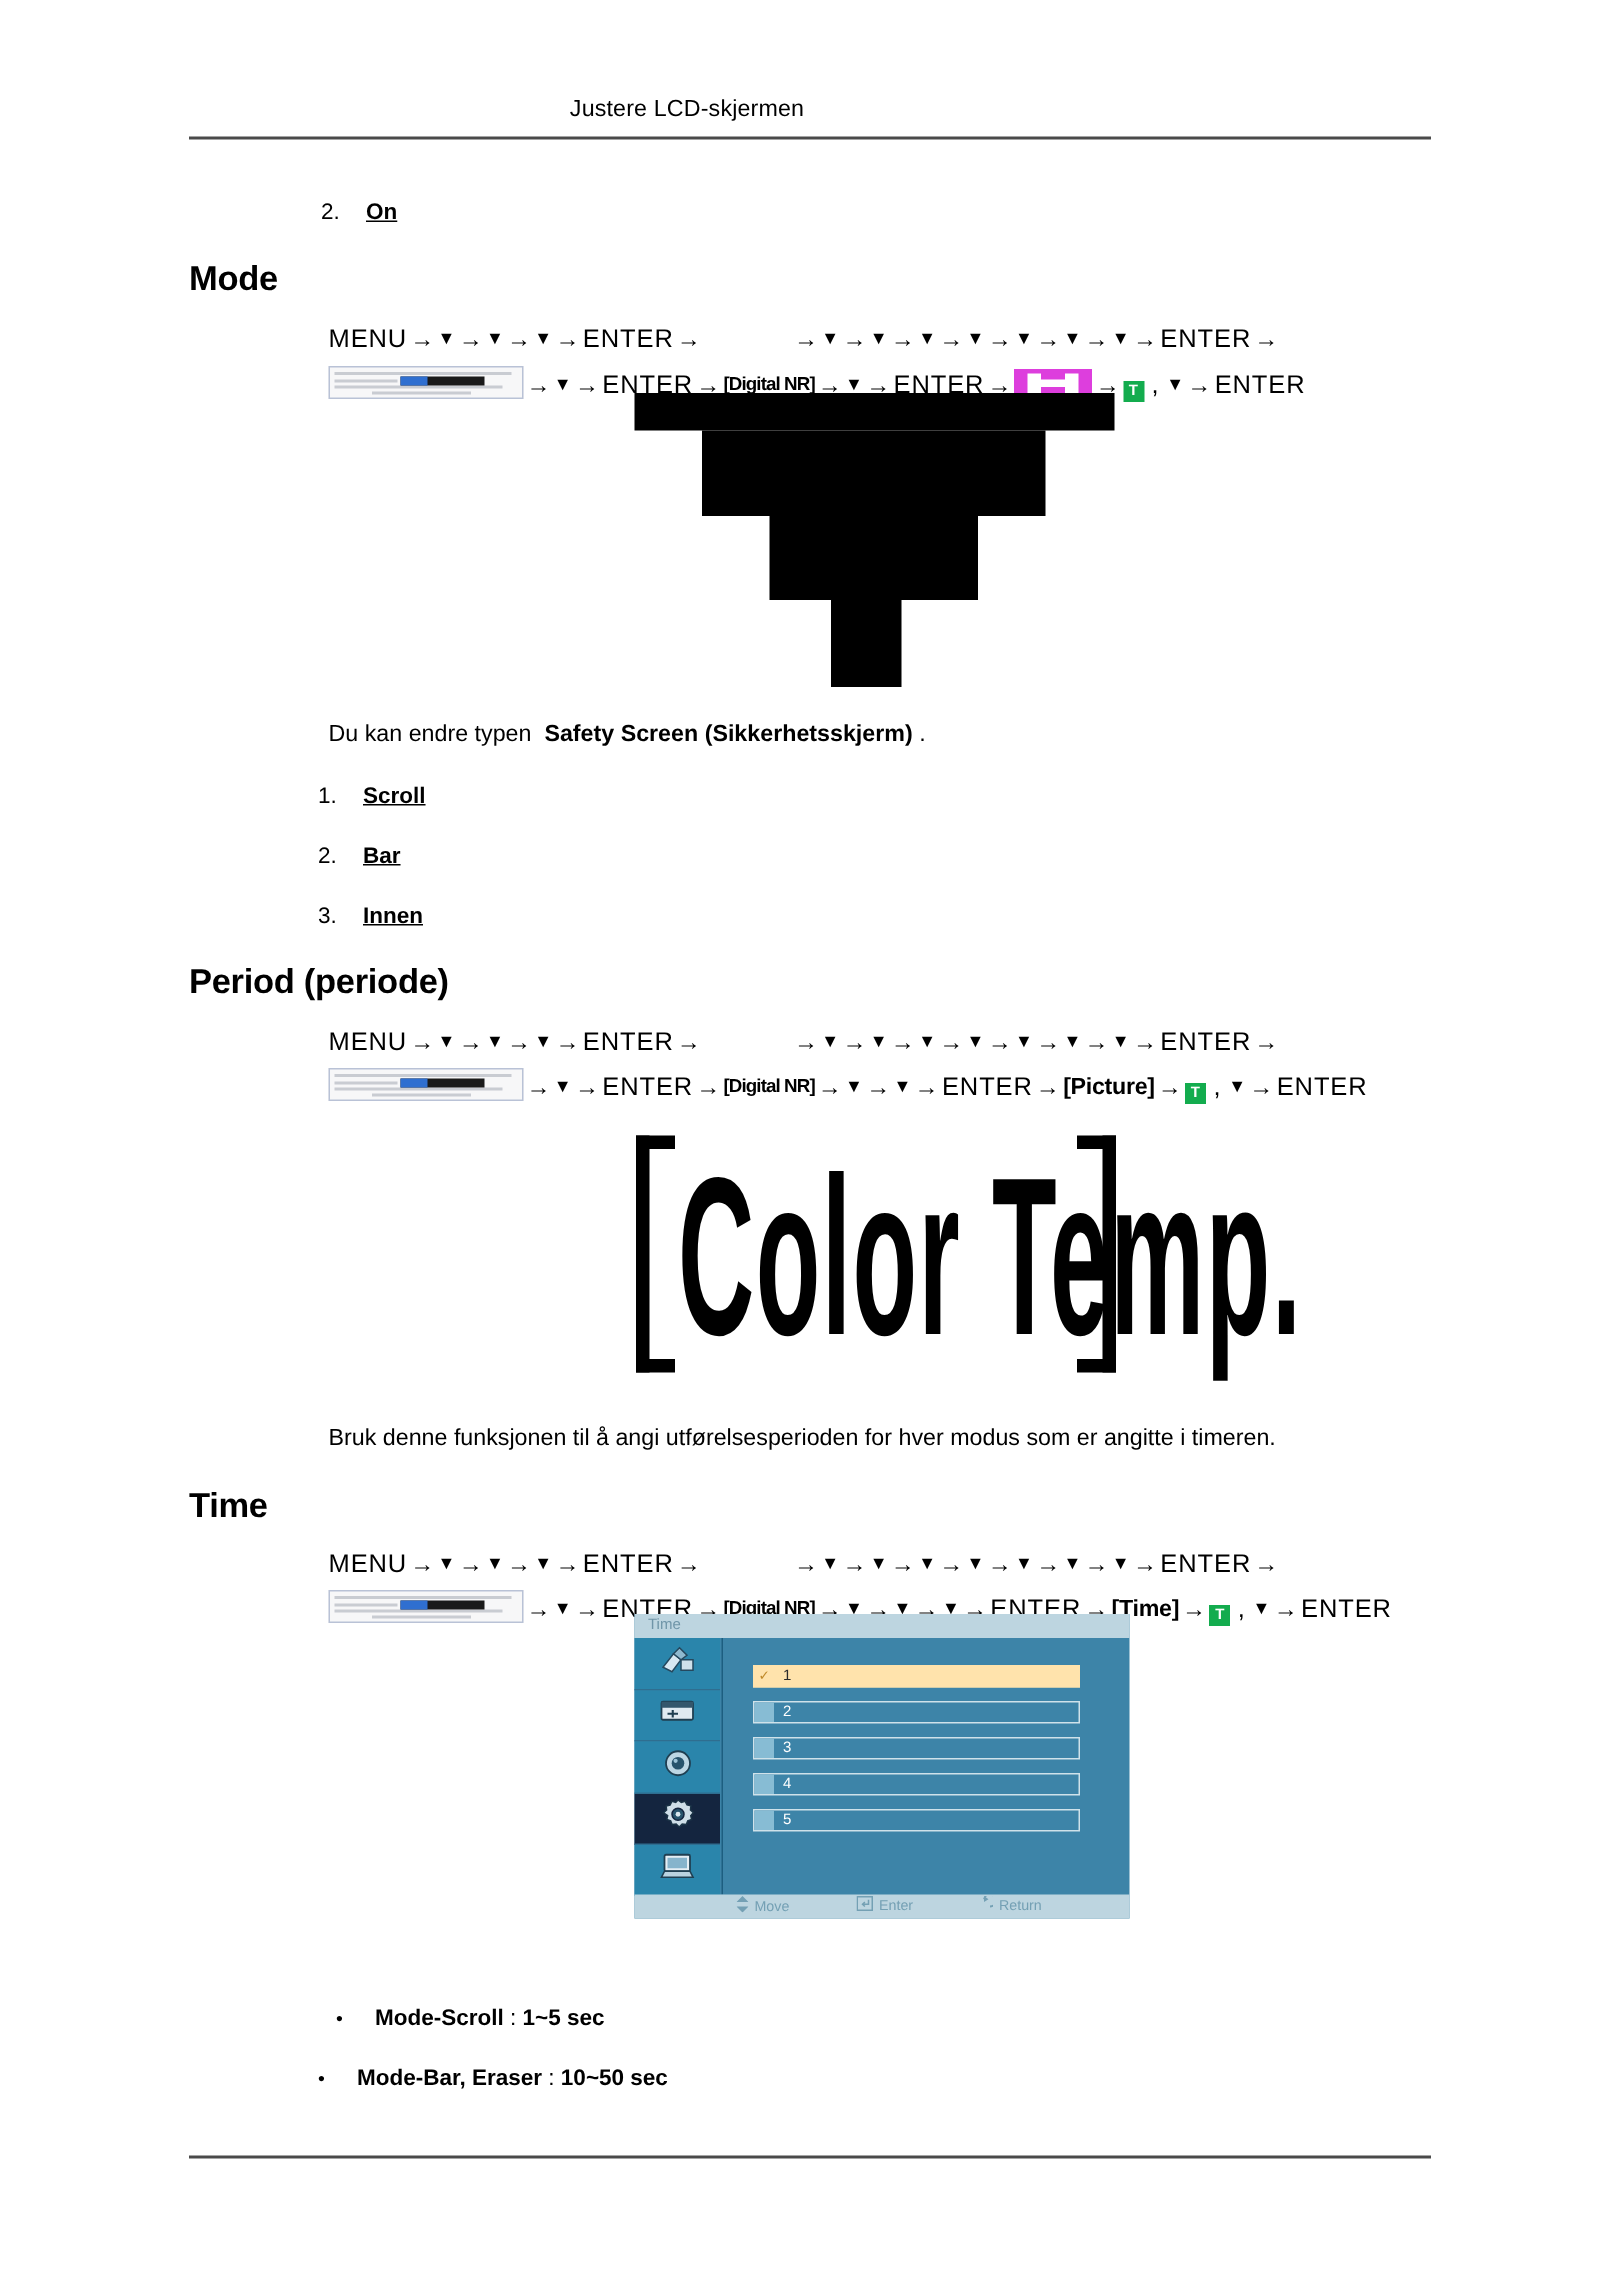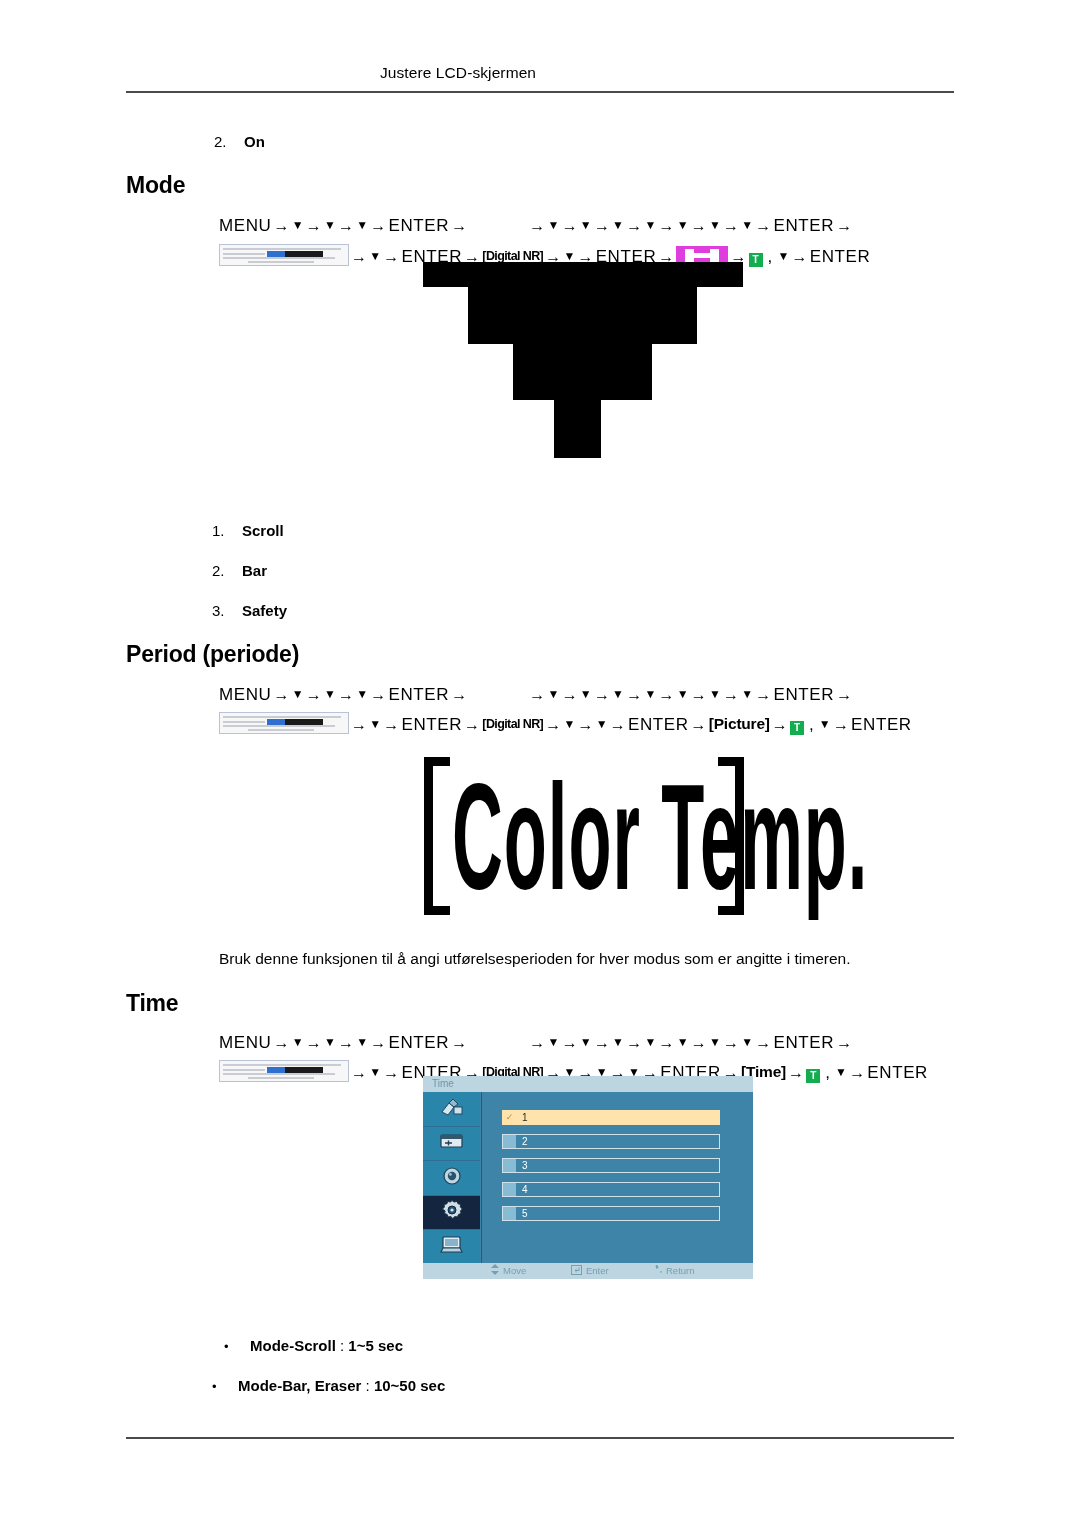--- a/index.html
+++ b/index.html
@@ -39,20 +39,21 @@
     border-top: 2px solid #4a4a4a;
   }
   .rule-top { top: 91px; }
   .rule-bottom { top: 1437px; }
 
   
   .numitem {
     position: absolute;
     font-size: 15px;
     white-space: nowrap;
+    text-decoration: underline;
   }
   .numitem .num {
     display: inline-block;
     width: 30px;
     font-weight: normal;
   }
   .numitem .lbl { font-weight: bold; }
 
   .bulitem {
     position: absolute;
@@ -350,29 +351,32 @@
     <span class="thumb"><i class="r1"></i><i class="r2"></i><i class="r3"></i><i class="r4"></i><span class="hl"></span><span class="hl2"></span></span><span class="ar">→</span><span class="dn">▼</span><span class="ar">→</span><span class="kw">ENTER</span><span class="ar">→</span><span class="tok">[Digital NR]</span><span class="ar">→</span><span class="dn">▼</span><span class="ar">→</span><span class="kw">ENTER</span><span class="ar">→</span><span class="badge-magenta"><i></i></span><span class="ar">→</span><span class="badge-green">T</span><span>&nbsp;,&nbsp;</span><span class="dn">▼</span><span class="ar">→</span><span class="kw">ENTER</span>
   </div>
 
   <div class="steps" style="left:423px; top:262px; width:320px; height:196px;">
     <i style="left:0px;   top:0px;   width:320px; height:25px;"></i>
     <i style="left:45px;  top:25px;  width:229px; height:57px;"></i>
     <i style="left:90px;  top:82px;  width:139px; height:56px;"></i>
     <i style="left:131px; top:138px; width:47px;  height:58px;"></i>
   </div>
 
+  <div class="para" style="left:219px; top:481px;">
+    <span>Du kan endre typen</span>&nbsp;&nbsp;<b>Safety Screen (Sikkerhetsskjerm)</b>&nbsp;<span>.</span>
+  </div>
 
   <div class="numitem" style="left:212px; top:522px;">
     <span class="num">1.</span><span class="lbl">Scroll</span>
   </div>
   <div class="numitem" style="left:212px; top:562px;">
     <span class="num">2.</span><span class="lbl">Bar</span>
   </div>
   <div class="numitem" style="left:212px; top:602px;">
-    <span class="num">3.</span><span class="lbl">Safety</span>
+    <span class="num">3.</span><span class="lbl">Innen</span>
   </div>
 
   <h2 class="sect" style="left:126px; top:641px;">Period (periode)</h2>
 
   <div class="seq" style="left:219px; top:686px;">
     <span class="kw">MENU</span><span class="ar">→</span><span class="dn">▼</span><span class="ar">→</span><span class="dn">▼</span><span class="ar">→</span><span class="dn">▼</span><span class="ar">→</span><span class="kw">ENTER</span><span class="ar">→</span><span class="sp-wide"></span><span class="ar">→</span><span class="dn">▼</span><span class="ar">→</span><span class="dn">▼</span><span class="ar">→</span><span class="dn">▼</span><span class="ar">→</span><span class="dn">▼</span><span class="ar">→</span><span class="dn">▼</span><span class="ar">→</span><span class="dn">▼</span><span class="ar">→</span><span class="dn">▼</span><span class="ar">→</span><span class="kw">ENTER</span><span class="ar">→</span>
   </div>
 
   <div class="seq" style="left:219px; top:708px;">
     <span class="thumb"><i class="r1"></i><i class="r2"></i><i class="r3"></i><i class="r4"></i><span class="hl"></span><span class="hl2"></span></span><span class="ar">→</span><span class="dn">▼</span><span class="ar">→</span><span class="kw">ENTER</span><span class="ar">→</span><span class="tok">[Digital NR]</span><span class="ar">→</span><span class="dn">▼</span><span class="ar">→</span><span class="dn">▼</span><span class="ar">→</span><span class="kw">ENTER</span><span class="ar">→</span><span class="tok-lg">[Picture]</span><span class="ar">→</span><span class="badge-green">T</span><span>&nbsp;,&nbsp;</span><span class="dn">▼</span><span class="ar">→</span><span class="kw">ENTER</span>

